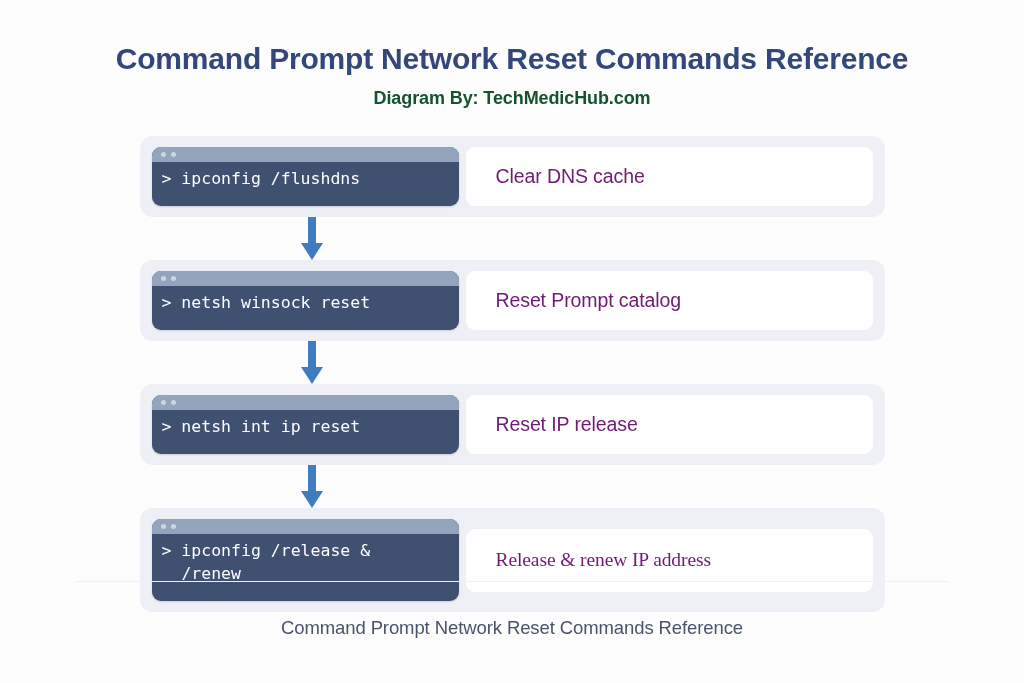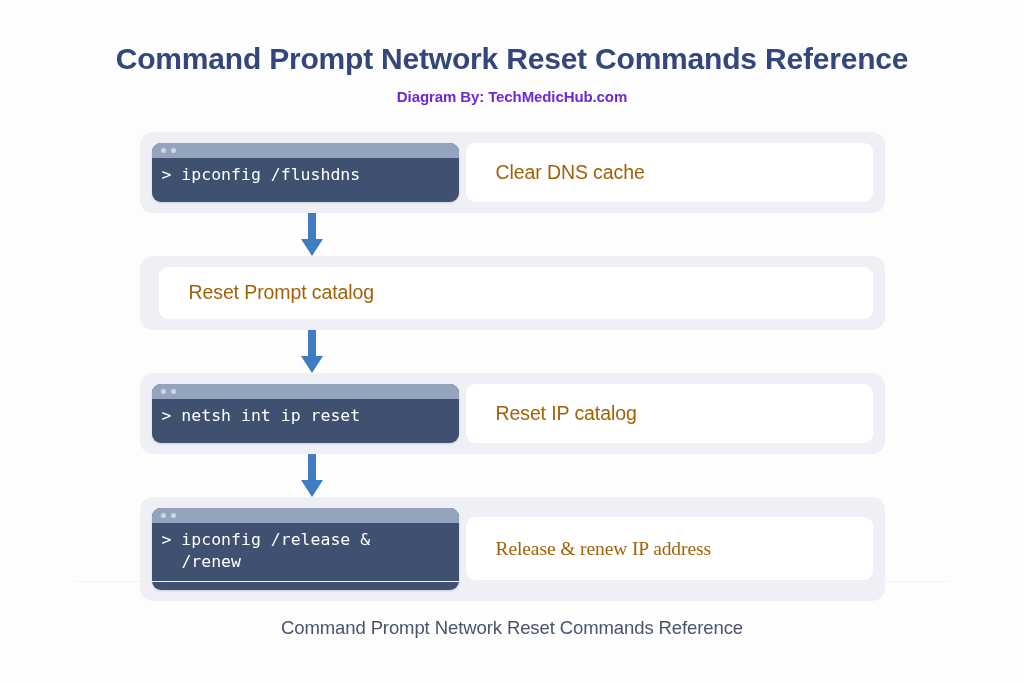--- a/index.html
+++ b/index.html
@@ -28,23 +28,23 @@
   .title {
     font-size: 30px;
     font-weight: bold;
     color: #33477a;
     letter-spacing: -0.2px;
     line-height: 1.15;
     margin: 0;
   }
   .subtitle {
     margin-top: 11px;
-    font-size: 15px;
+    font-size: 18px;
     font-weight: bold;
-    color: #6d28d9;
+    color: #14532d;
     letter-spacing: -0.1px;
   }
 
   
   .flow {
     margin: 27px auto 0 auto;
     width: 745px;
   }
   .row {
     position: relative;
@@ -103,21 +103,21 @@
 
   
   .desc {
     flex: 1;
     margin-left: 7px;
     background: #ffffff;
     border-radius: 9px;
     display: flex;
     align-items: center;
     padding: 0 0 0 30px;
-    color: #a16207;
+    color: #701a75;
     font-size: 19.5px;
     letter-spacing: -0.1px;
   }
   .row.tall .desc {
     align-self: center;
     height: 63px;
     font-family: Liberation Serif, serif;
   }
 
   
@@ -199,20 +199,29 @@
     </div>
 
     <div class="connector">
       <div class="arrow">
         <div class="shaft"></div>
         <div class="head"></div>
       </div>
     </div>
 
     <div class="row">
+      <div class="terminal">
+        <div class="term-bar">
+          <span class="dot"></span>
+          <span class="dot"></span>
+        </div>
+        <div class="term-body">
+          <span class="term-text">&gt; netsh winsock reset</span>
+        </div>
+      </div>
       <div class="desc">
         <span>Reset Prompt catalog</span>
       </div>
     </div>
 
     <div class="connector">
       <div class="arrow">
         <div class="shaft"></div>
         <div class="head"></div>
       </div>
@@ -222,21 +231,21 @@
       <div class="terminal">
         <div class="term-bar">
           <span class="dot"></span>
           <span class="dot"></span>
         </div>
         <div class="term-body">
           <span class="term-text">&gt; netsh int ip reset</span>
         </div>
       </div>
       <div class="desc">
-        <span>Reset IP catalog</span>
+        <span>Reset IP release</span>
       </div>
     </div>
 
     <div class="connector">
       <div class="arrow">
         <div class="shaft"></div>
         <div class="head"></div>
       </div>
     </div>
 

